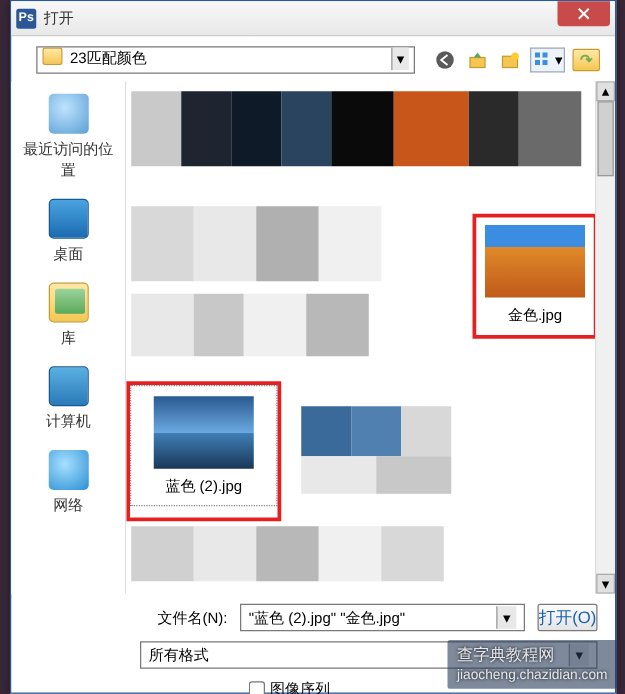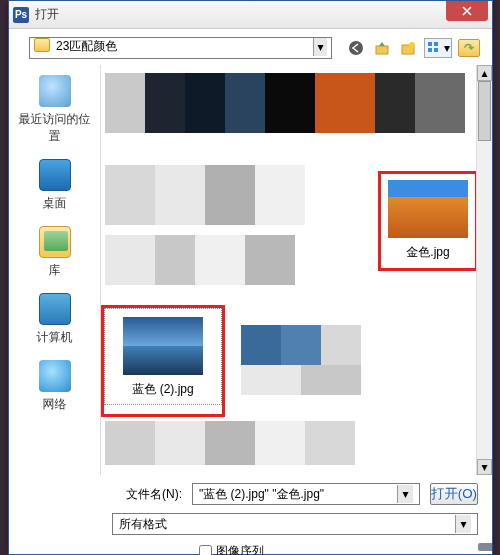--- a/index.html
+++ b/index.html
@@ -212,13 +212,15 @@
       </div>
     </div>
     <div class="chk-row">
       <input type="checkbox" style="">
       <span>图像序列</span>
     </div>
   </div>
 </div>
 
 <div class="watermark">
+  <span class="cn">查字典教程网</span>
+  <span>jiaocheng.chazidian.com</span>
 </div>
 
 </body></html>

